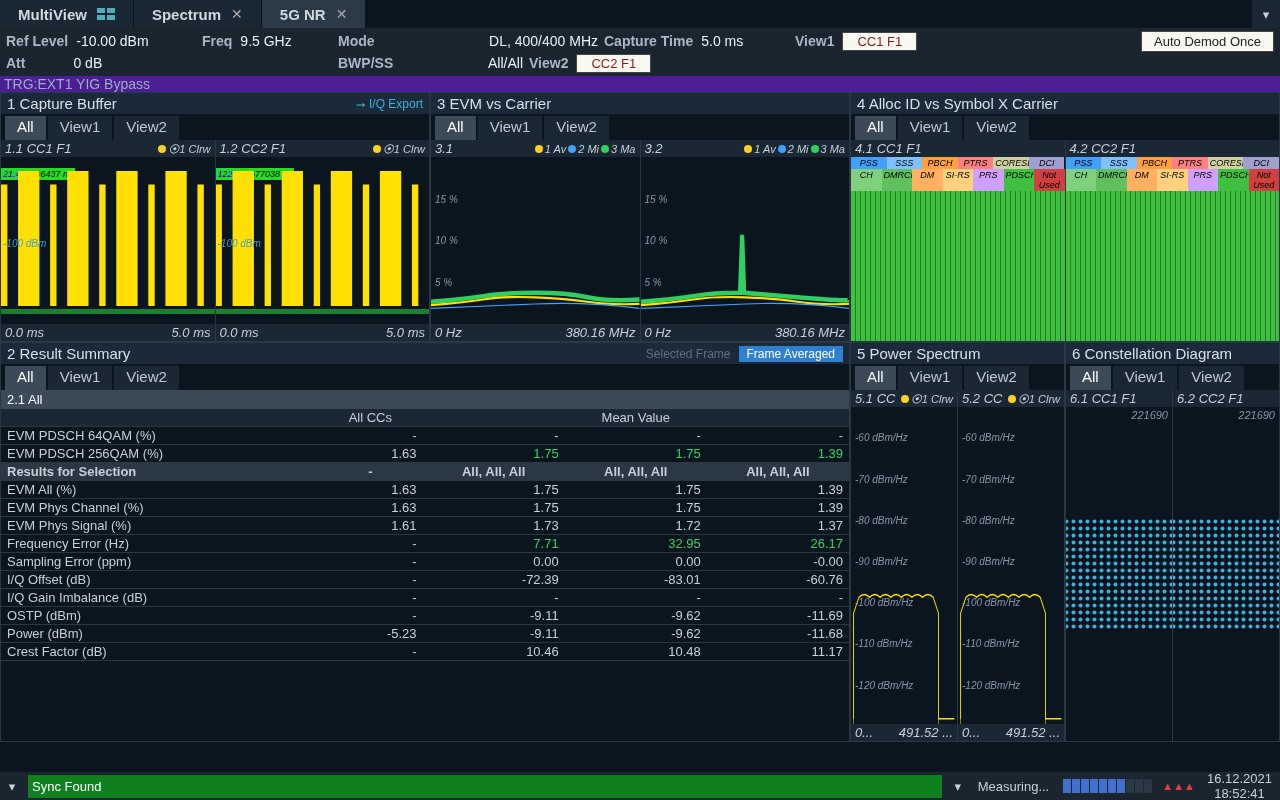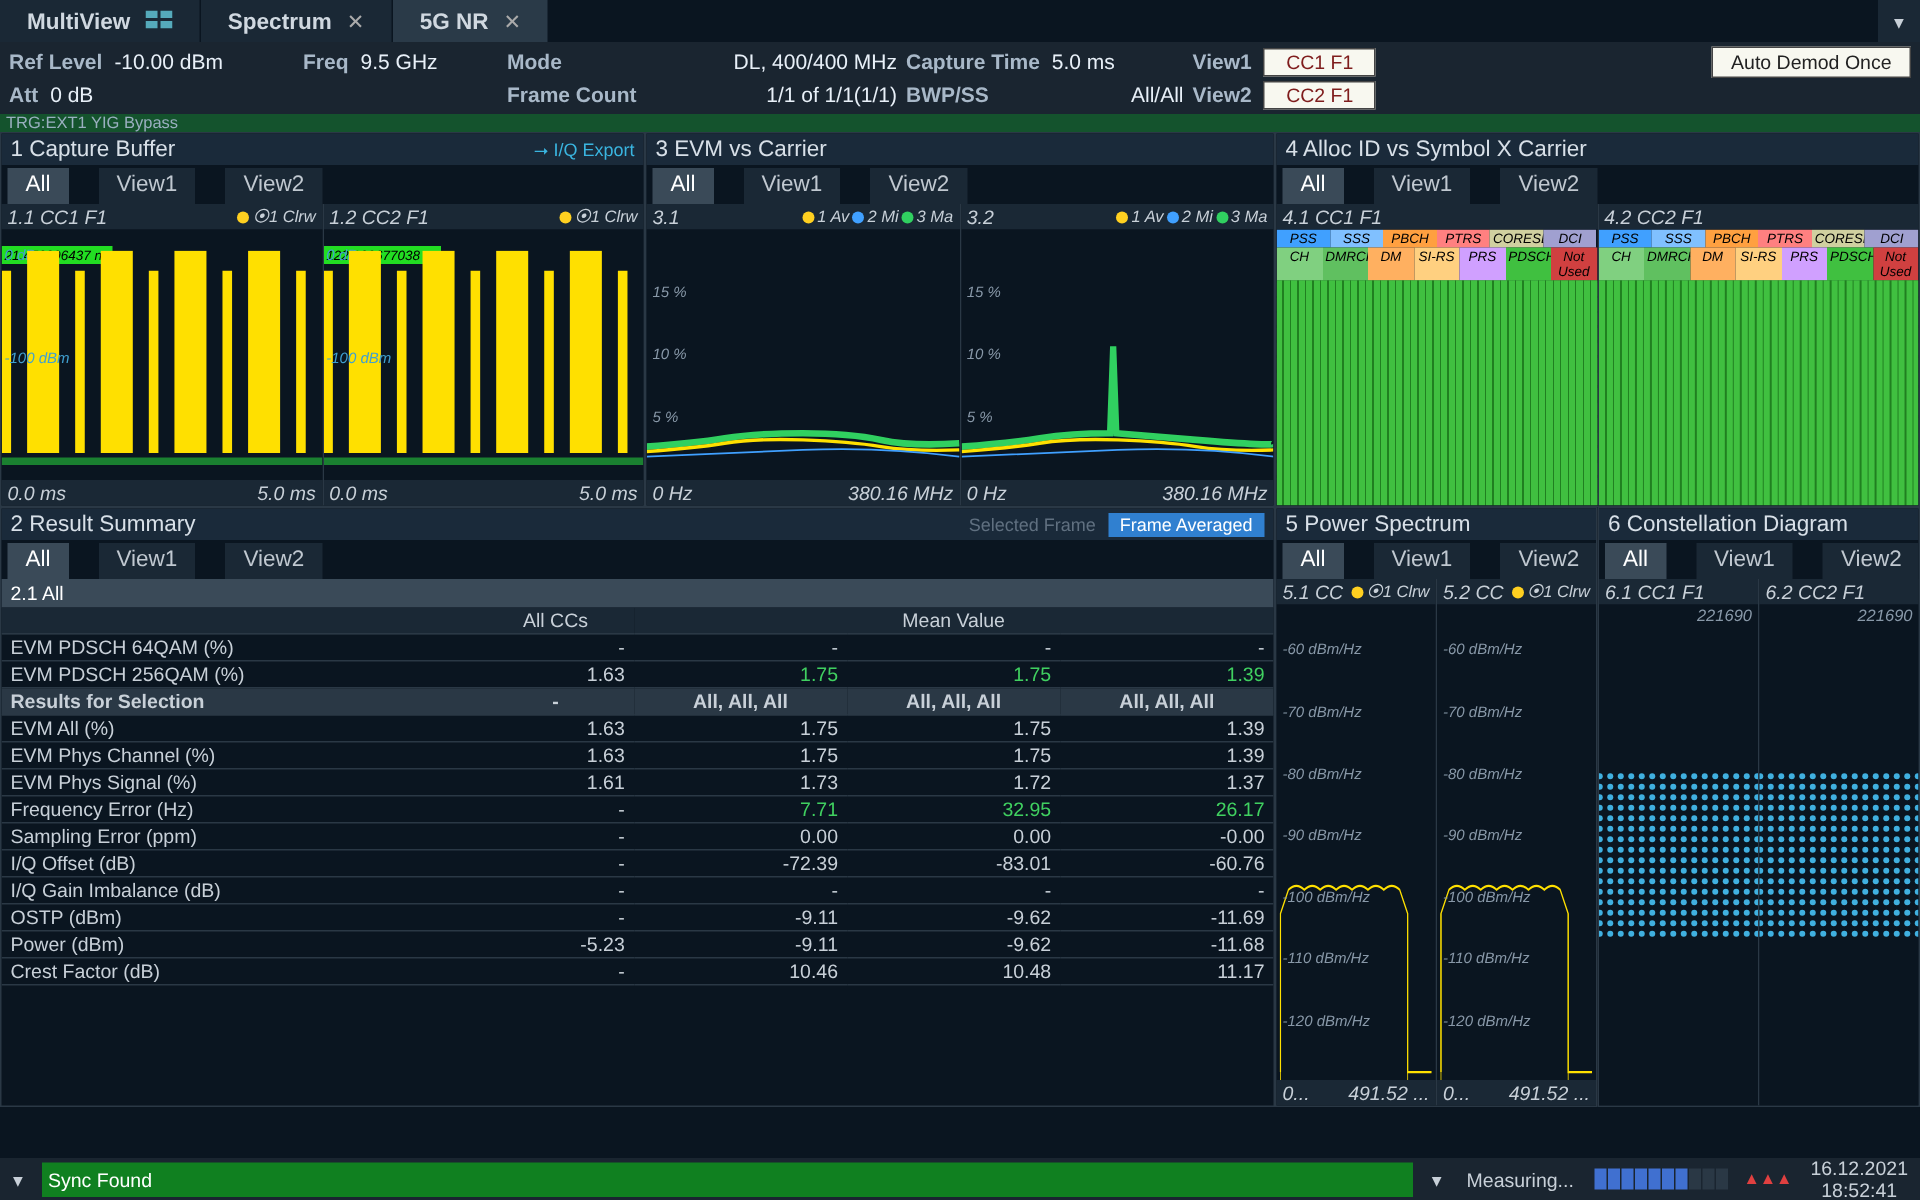--- a/index.html
+++ b/index.html
@@ -23,27 +23,27 @@
 .tabs-spacer { flex: 1; background: #0a1520; }
 .tabs-menu { width: 28px; background: #1a2835; display:flex; align-items:center; justify-content:center; cursor:pointer;}
 
 .settings-bar { background: #1a2530; padding: 2px 6px; font-size: 14px; }
 .settings-row { display: flex; gap: 6px; align-items: center; height: 22px; }
 .settings-cell { display: flex; gap: 8px; align-items: center; }
 .settings-label { color: #a8b8c8; font-weight: bold; }
 .settings-val { color: #e8f0f8; }
 .vw-box { background: #f8f8f0; color: #7f1d1d; padding: 1px 14px; border: 1px solid #444; font-size: 13px; }
 .btn-auto { background: #f8f8f0; color: #222; padding: 2px 12px; border: 1px solid #444; cursor: pointer; margin-left: auto; font-size: 13px;}
-.trg-line { color: #9aafc0; font-size: 11px; padding-left: 4px; background:#14532d;}
+.trg-line { color: #9aafc0; font-size: 14px; padding-left: 4px; background:#4c1d95;}
 
 .panels { display: grid; grid-template-columns: 430px 420px 430px; grid-template-rows: 250px 400px; }
 .panel { border: 1px solid #2a3845; background: #0a1520; display: flex; flex-direction: column; overflow: hidden; }
 .panel-header { background: #1a2a3a; padding: 2px 6px; font-size: 15px; color: #d8e0e8; display: flex; align-items: center; gap: 12px; }
 .panel-header .iq { margin-left: auto; color: #3ab5e0; font-size: 12px; cursor: pointer; }
-.sub-tabs { display: flex; background: #0a1520; height: 26px; padding: 2px 4px 0; gap: 20px; }
+.sub-tabs { display: flex; background: #0a1520; height: 26px; padding: 2px 4px 0; gap: 2px; }
 .sub-tab { padding: 2px 12px; background: #1a2835; cursor: pointer; font-size: 15px; color: #c0c8d0; }
 .sub-tab.active { background: #3a4a58; color: #fff; }
 .sub-panels { flex: 1; display: flex; }
 .sub-panel { flex: 1; border-right: 1px solid #2a3845; display: flex; flex-direction: column; position: relative; font-style: italic; }
 .sub-panel:last-child { border-right: none; }
 .sp-title { background: #1a2835; padding: 1px 4px; font-size: 13px; display: flex; gap: 4px; align-items: center;}
 .sp-title .ind { display: inline-flex; gap: 2px; align-items: center; font-size: 11px; }
 .dot { width: 8px; height: 8px; border-radius: 50%; display: inline-block; }
 .dot.y { background: #ffd020; } .dot.b { background: #40a0ff; } .dot.g { background: #30d060; }
 .chart-area { flex: 1; background: #0a1520; position: relative; overflow: hidden; }
@@ -136,28 +136,24 @@
         <span class="settings-val">5.0 ms</span>
       </div>
     <div class="settings-cell">
         <span class="settings-label">View1</span>
         <span class="vw-box">CC1 F1</span>
       </div>
     <button class="btn-auto">Auto Demod Once</button>
   </div>
   <div class="settings-row">
     <div class="settings-cell" style="width:190px">
-        <span class="settings-label" style="">Att</span>
+        <span class="settings-label" style="margin-right:40px">Att</span>
         <span class="settings-val">0 dB</span>
       </div>
     <div class="settings-cell" style="width:130px"></div>
-    <div class="settings-cell" style="width:260px">
-        <span class="settings-label">Frame Count</span>
-        <span class="settings-val" style="margin-left:auto">1/1 of 1/1(1/1)</span>
-      </div>
     <div class="settings-cell" style="width:185px">
         <span class="settings-label">BWP/SS</span>
         <span class="settings-val" style="margin-left:auto">All/All</span>
       </div>
     <div class="settings-cell">
         <span class="settings-label">View2</span>
         <span class="vw-box">CC2 F1</span>
       </div>
   </div>
 </div>

